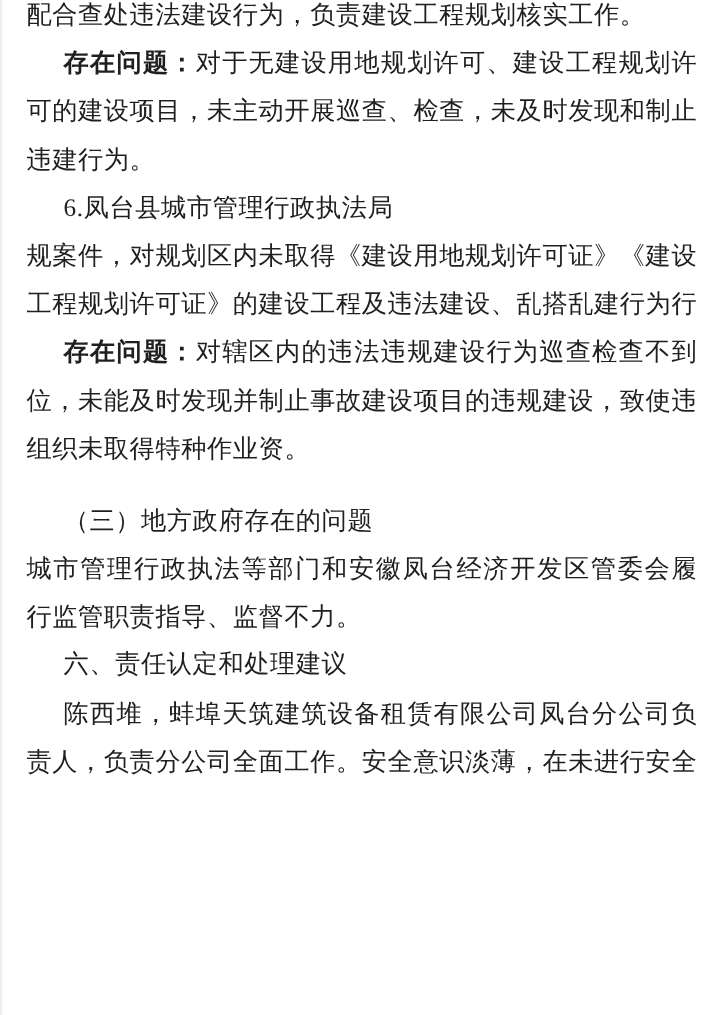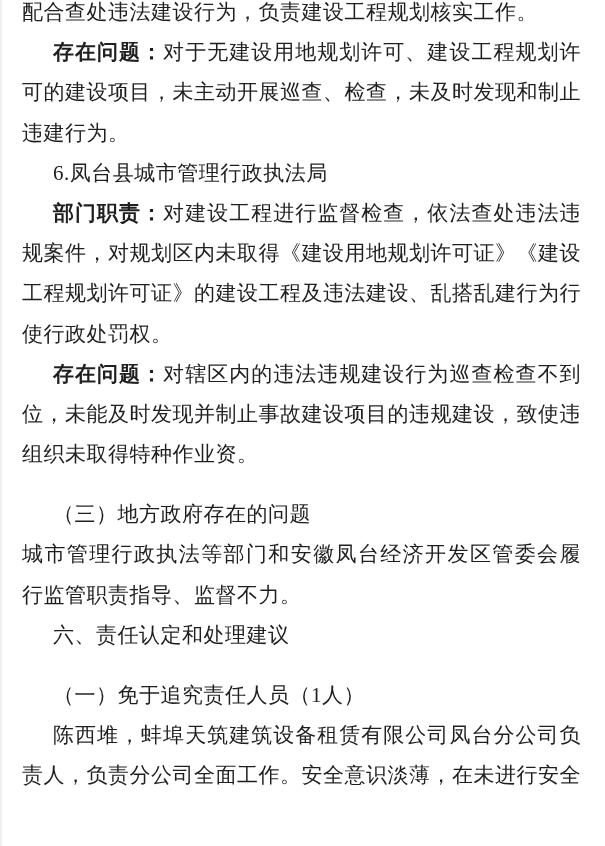--- a/index.html
+++ b/index.html
@@ -75,43 +75,40 @@
   <div class="ln end">配合查处违法建设行为，负责建设工程规划核实工作。</div>
 
   <div class="ln fill ind"><span class="b">存在问题：</span><span>对于无建设用地规划许可、建设工程规划许</span></div>
 
   <div class="ln fill">可的建设项目，未主动开展巡查、检查，未及时发现和制止</div>
 
   <div class="ln end">违建行为。</div>
 
   <div class="ln end ind">6.凤台县城市管理行政执法局</div>
 
-  <div class="ln fill ind"><span class="b">部门职责：</span><span>对建设工程进行监督检查，依法查处违法违</span></div>
 
   <div class="ln fill">规案件，对规划区内未取得《建设用地规划许可证》《建设</div>
 
   <div class="ln fill">工程规划许可证》的建设工程及违法建设、乱搭乱建行为行</div>
 
-  <div class="ln end">使行政处罚权。</div>
 
   <div class="ln fill ind"><span class="b">存在问题：</span><span>对辖区内的违法违规建设行为巡查检查不到</span></div>
 
   <div class="ln fill">位，未能及时发现并制止事故建设项目的违规建设，致使违</div>
 
   <div class="ln end">组织未取得特种作业资。</div>
 
   <div class="ln end ind kai">（三）地方政府存在的问题</div>
 
 
   <div class="ln fill">城市管理行政执法等部门和安徽凤台经济开发区管委会履</div>
 
   <div class="ln end">行监管职责指导、监督不力。</div>
 
   <div class="ln end ind hei">六、责任认定和处理建议</div>
 
-  <div class="ln end ind kai">（一）免于追究责任人员（1人）</div>
 
   <div class="ln fill ind">陈西堆，蚌埠天筑建筑设备租赁有限公司凤台分公司负</div>
 
   <div class="ln fill">责人，负责分公司全面工作。安全意识淡薄，在未进行安全</div>
 
 
 </div>
 
 </body></html>

